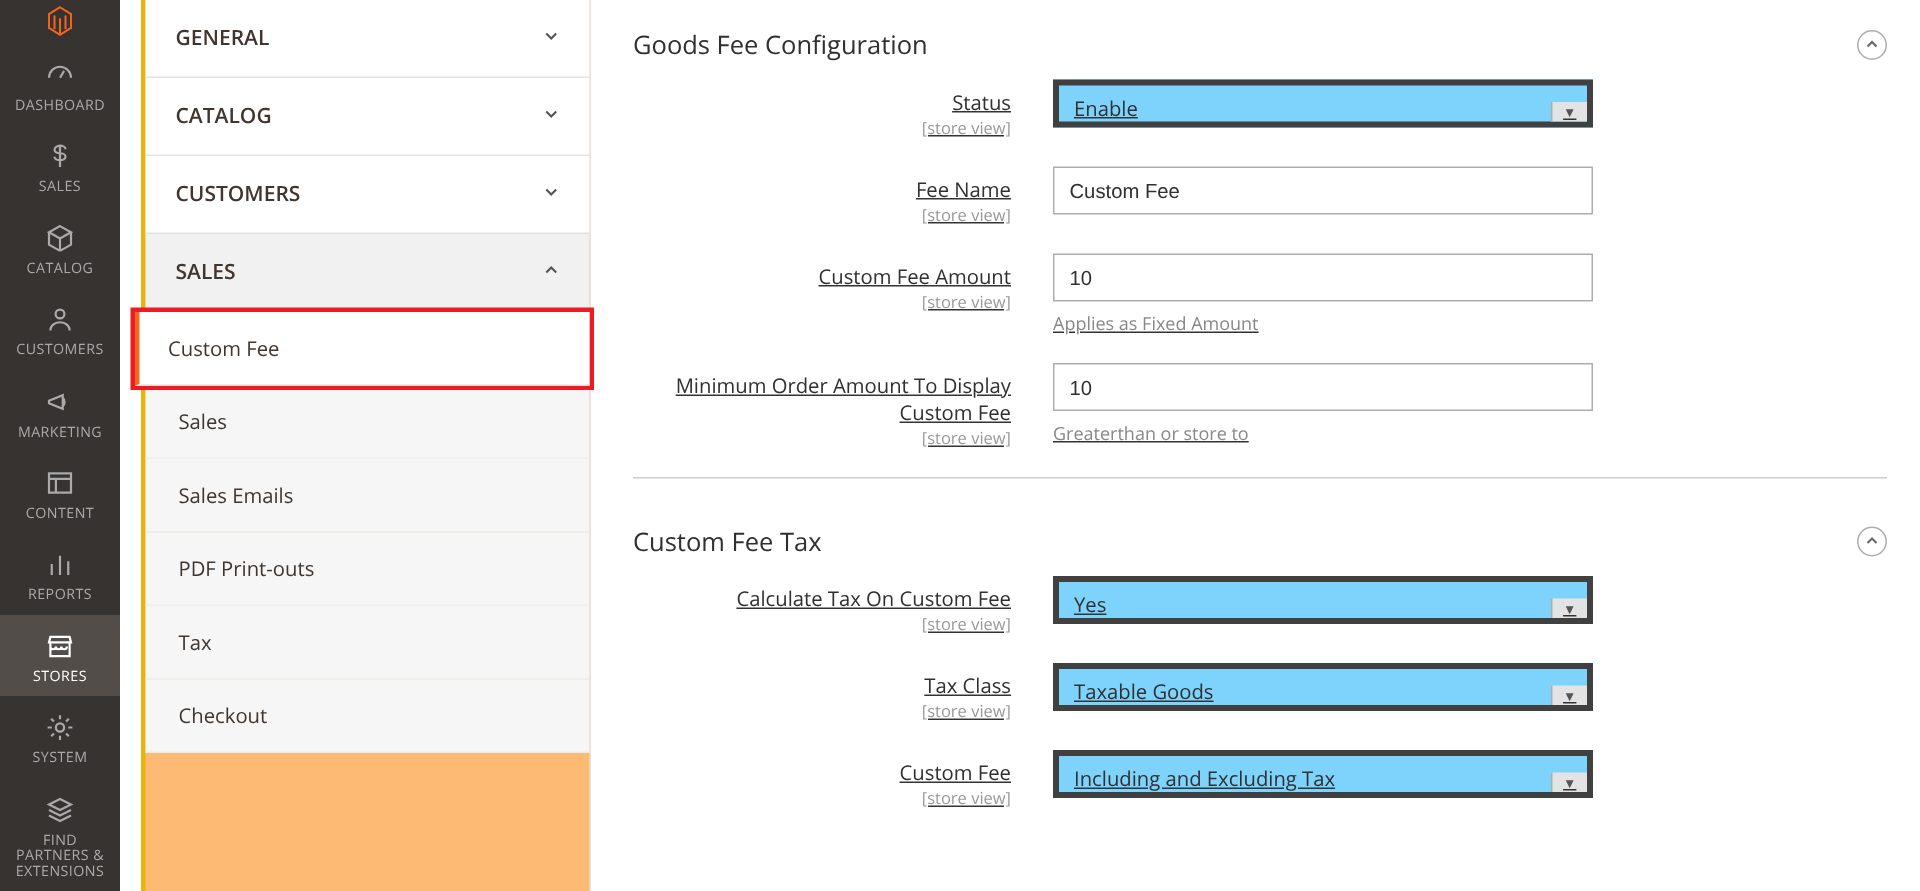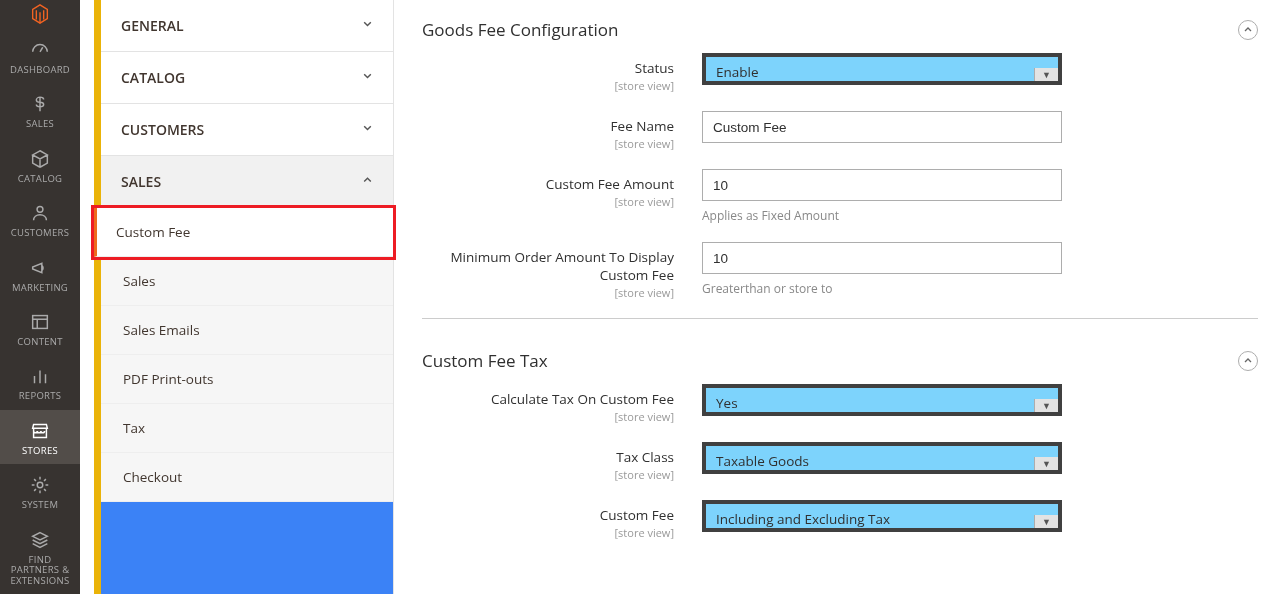--- a/index.html
+++ b/index.html
@@ -18,34 +18,34 @@
 
 
 .main { flex:1; display:flex; flex-direction:column; min-width:0; }
 .topbar { height:68px; border-bottom:1px solid #e3e3e3; display:flex; align-items:center; justify-content:space-between; padding:0 20px 0 14px; }
 .page-title { font-size:26px; font-weight:400; color:#41362f; }
 .save-btn { background:#eb5202; color:#fff; border:none; padding:10px 20px; font-size:15px; cursor:pointer; font-weight:500; }
 
 .body { flex:1; display:flex; min-height:0; }
 
 
-.config-tabs { width:300px; border-left:7px solid #eab308; border-right:1px solid #e3e3e3; background:#3b82f6; flex-shrink:0; margin-left:14px; }
+.config-tabs { width:300px; border-left:3px solid #eab308; border-right:1px solid #e3e3e3; background:#fdba74; flex-shrink:0; margin-left:14px; }
 .tab-group { border-bottom:1px solid #e3e3e3; padding:16px 20px; display:flex; align-items:center; justify-content:space-between; font-weight:600; font-size:14px; color:#41362f; cursor:pointer; background:#fff; }
 .tab-group.expanded { background:#f1f1f1; }
 .tab-group .chev { font-size:12px; color:#666; }
 .tab-sub { padding:15px 20px 15px 22px; font-size:13.5px; color:#41362f; background:#f6f6f6; cursor:pointer; border-bottom:1px solid #eee; }
 .tab-sub.active { background:#fff; border-left:3px solid #ed6b1d; padding-left:19px; }
 .highlight-box { border:3px solid #ed1c24; margin:-3px -3px -3px -10px; position:relative; }
 
 
 .form-area { flex:1; padding:18px 22px 0 28px; overflow:auto; min-width:0; }
 .section-head { display:flex; align-items:center; justify-content:space-between; padding:0 0 12px; font-size:17px; color:#303030; }
 .collapse-btn { width:20px; height:20px; border:1px solid #adadad; border-radius:50%; display:flex; align-items:center; justify-content:center; font-size:11px; color:#666; cursor:pointer; }
 .divider { border:0; border-top:1px solid #ccc; margin:12px 0 30px; }
-.field-row { display:flex; align-items:flex-start; margin-bottom:18px; }
+.field-row { display:flex; align-items:flex-start; margin-bottom:18px;text-decoration:underline; }
 .field-label { width:280px; text-align:right; padding-right:28px; padding-top:6px; font-size:13.5px; color:#303030; }
 .scope { display:block; font-size:11px; color:#999; margin-top:1px; }
 .field-control { width:360px; }
 .field-control input[type=text] { width:100%; height:32px; border:1px solid #adadad; padding:0 10px; font-size:13.5px; color:#303030; }
 .select-wrap { position:relative; width:100%; height:32px; border:4px solid #404040; display:flex; background:#7dd3fc;align-items:flex-end; }
 .select-wrap .sel-text { flex:1; padding:0 10px; display:flex; align-items:center; font-size:13.5px; color:#303030; }
 .select-wrap .sel-arrow { width:24px; background:#e3e3e3; border-left:1px solid #adadad; display:flex; align-items:center; justify-content:center; font-size:9px; color:#555; }
 .help { font-size:12px; color:#888; margin-top:6px; }
 </style>
 </head>

